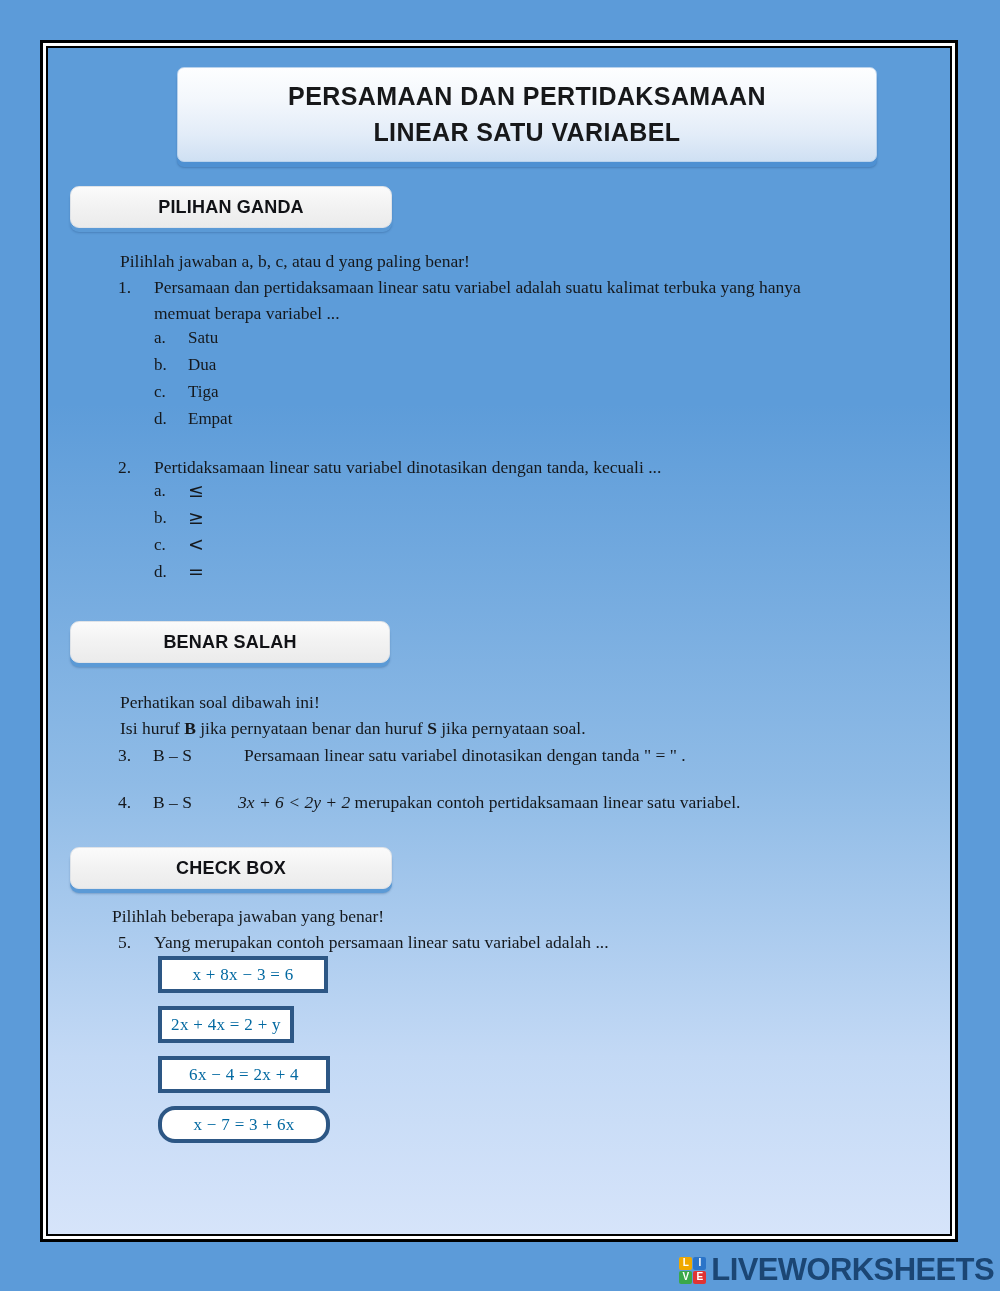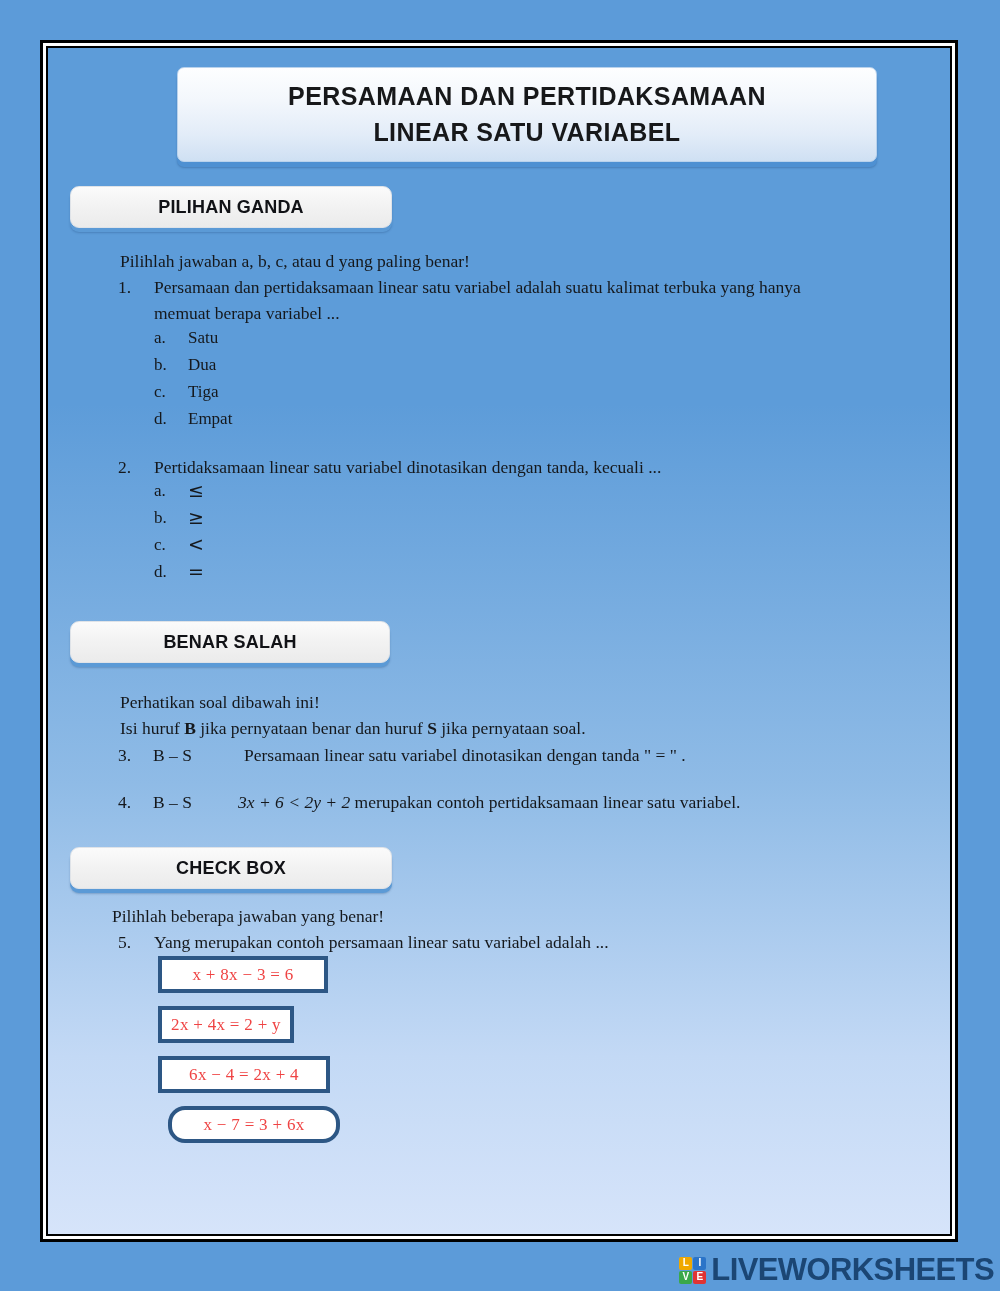--- a/index.html
+++ b/index.html
@@ -123,21 +123,21 @@
     position: absolute;
     border: 4px solid #2d5785;
     background: #ffffff;
     display: flex;
     align-items: center;
     justify-content: center;
     box-sizing: border-box;
   }
   .eq-box span {
     font-size: 17px;
-    color: #ef4444;
+    color: #0369a1;
     letter-spacing: 0.3px;
   }
 
   
   .footer {
     position: absolute;
     left: 0;
     top: 1249px;
     width: 1000px;
     height: 42px;
@@ -253,21 +253,21 @@
 
     <div class="eq-box" style="left:110px; top:908px; width:170px; height:37px;">
       <span>x + 8x − 3 = 6</span>
     </div>
     <div class="eq-box" style="left:110px; top:958px; width:136px; height:37px;">
       <span>2x + 4x = 2 + y</span>
     </div>
     <div class="eq-box" style="left:110px; top:1008px; width:172px; height:37px;">
       <span>6x − 4 = 2x + 4</span>
     </div>
-    <div class="eq-box" style="left:120px; top:1058px; width:172px; height:37px;border-radius:17px;">
+    <div class="eq-box" style="left:110px; top:1058px; width:172px; height:37px;border-radius:17px;">
       <span>x − 7 = 3 + 6x</span>
     </div>
 
   </div>
 </div>
 
 <div class="footer">
   <div class="lw-logo">
     <div class="lw-grid">
       <div class="lw-cell" style="background: rgb(240, 168, 0);">L</div>

